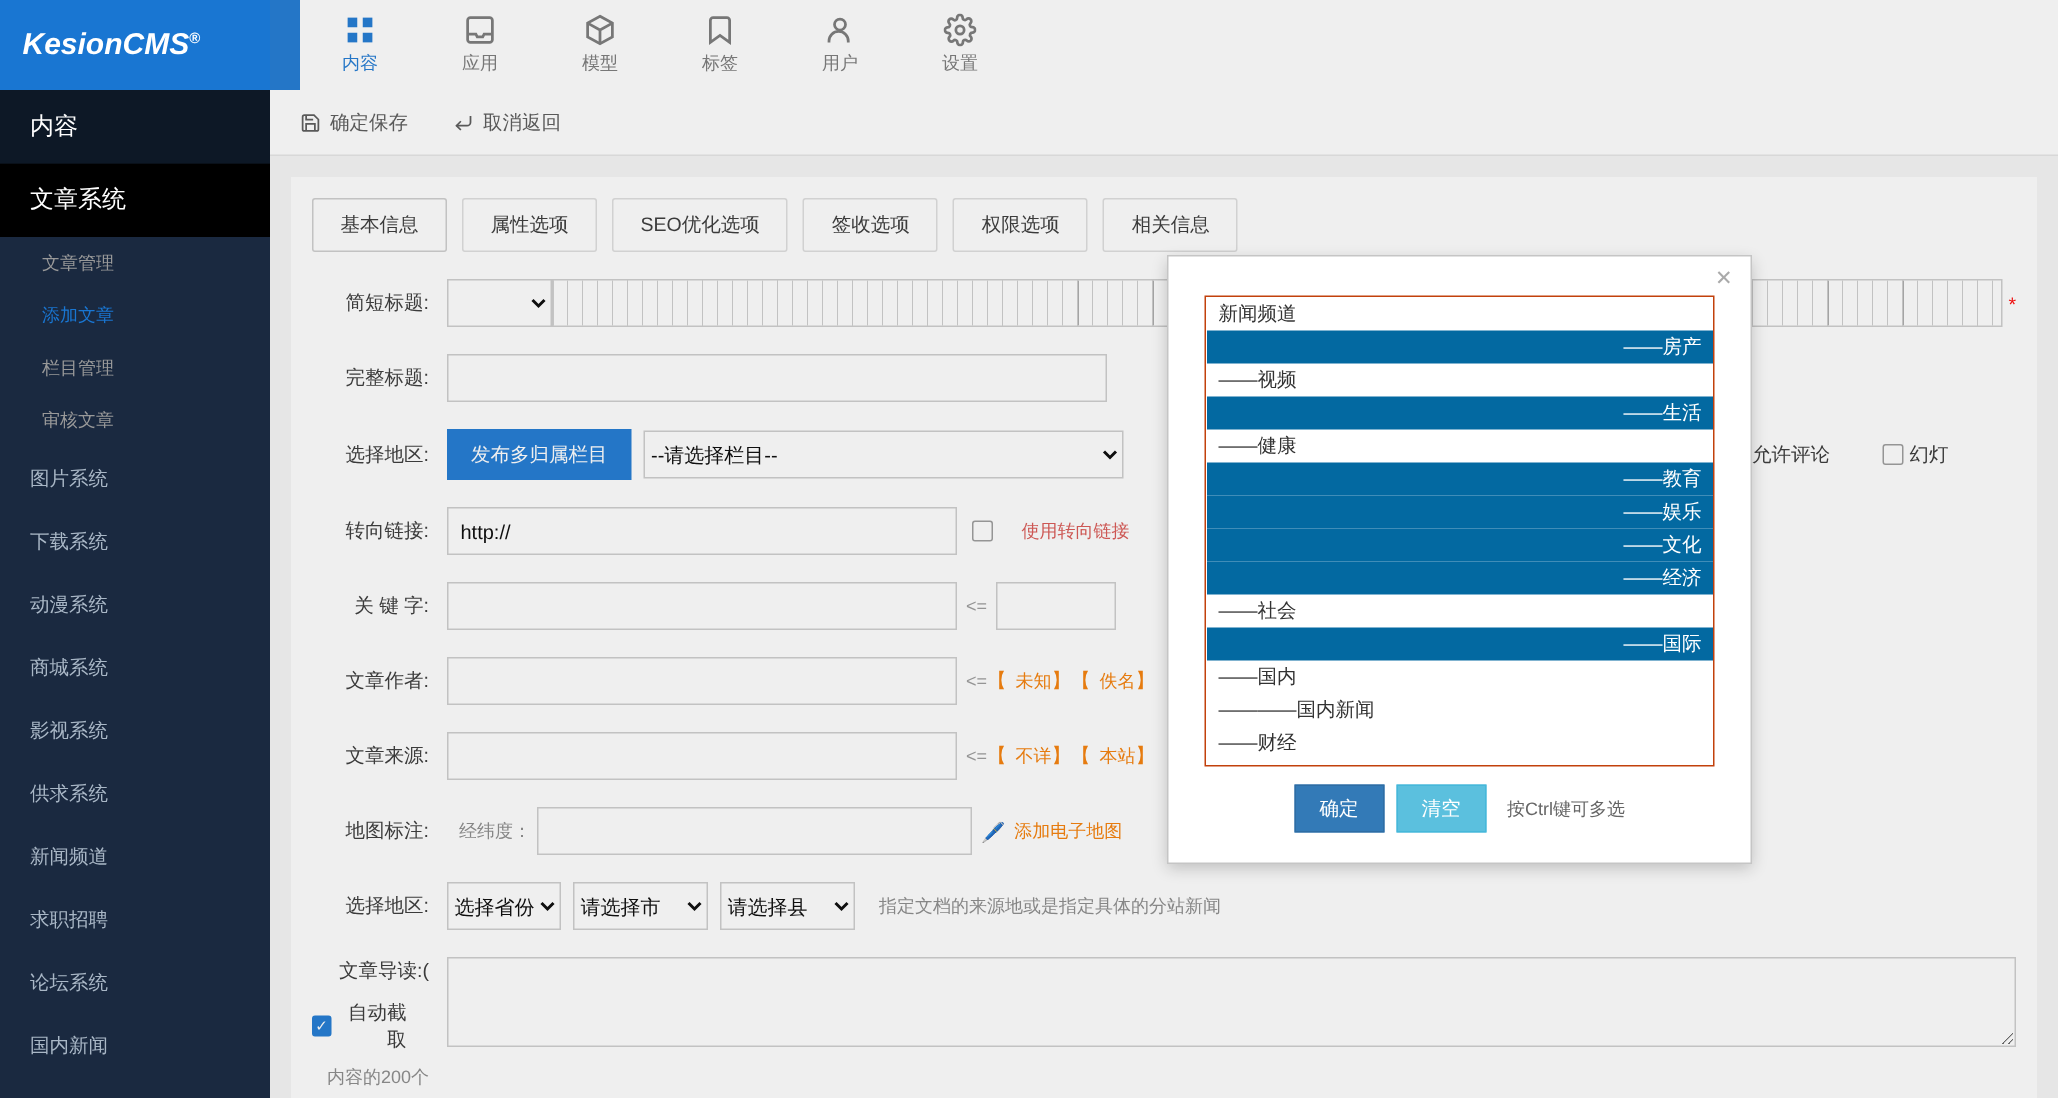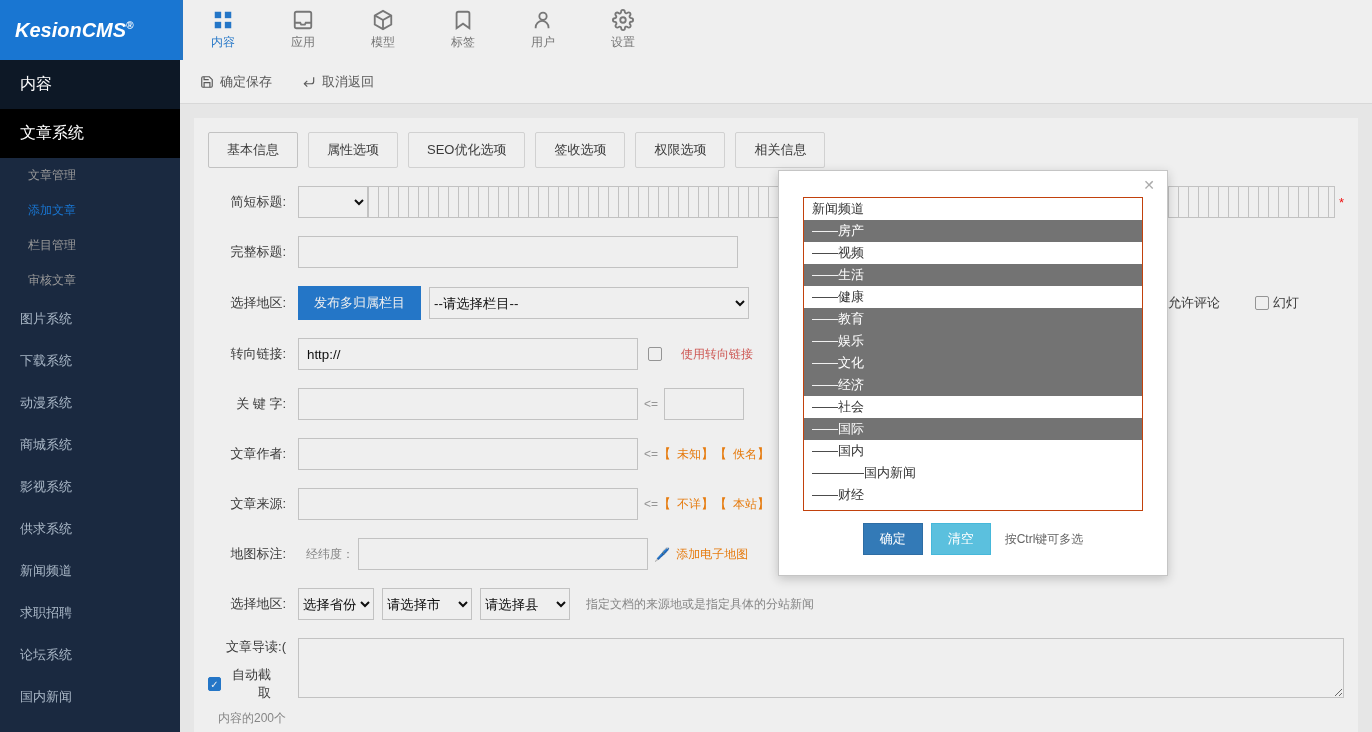--- a/index.html
+++ b/index.html
@@ -1,20 +1,20 @@
 <!DOCTYPE html>
 <html><head>
 <meta charset="utf-8">
 <style>
 * { margin: 0; padding: 0; box-sizing: border-box; font-family: "Microsoft YaHei", Arial, sans-serif; }
 body { font-size: 13px; color: #333; background: #fff; overflow: hidden; width: 1372px; height: 732px; position: relative; }
 
 
 .header { height: 60px; background: #1976d2; display: flex; }
-.logo-area { width: 183px; display: flex; align-items: center; padding-left: 15px; color: #fff; }
+.logo-area { width: 200px; display: flex; align-items: center; padding-left: 15px; color: #fff; }
 .logo-text { font-size: 20px; font-weight: bold; font-style: italic; }
 .logo-sup { font-size: 10px; vertical-align: super; font-style: normal; }
 
 
 .topnav { flex: 1; background: #fff; display: flex; align-items: stretch; }
 .topnav-item { width: 80px; display: flex; flex-direction: column; align-items: center; justify-content: center; color: #777; cursor: pointer; font-size: 12px; }
 .topnav-item.active { color: #1976d2; }
 .topnav-icon { width: 22px; height: 22px; margin-bottom: 3px; display: flex; align-items: center; justify-content: center; }
 
 
@@ -64,21 +64,21 @@
 .region-row select { margin-right: 8px; }
 .textarea { border: 1px solid #ccc; flex: 1; height: 60px; }
 
 
 .modal { position: absolute; left: 778px; top: 170px; width: 390px; background: #fff; border: 1px solid #c5c5c5; box-shadow: 0 3px 10px rgba(0,0,0,0.2); z-index: 100; }
 .modal-close { position: absolute; right: 12px; top: 6px; color: #aaa; cursor: pointer; font-size: 14px; }
 .modal-body { padding: 26px 24px 12px; }
 .cat-list { border: 1px solid #c2410c; height: 314px; overflow-y: scroll; font-size: 13px; }
 .cat-item { padding: 2px 8px; cursor: pointer; white-space: nowrap; }
 .cat-item.lvl0 { font-weight: normal; }
-.cat-item.selected { background: #737373; color: #fff; }
+.cat-item.selected { background: #0369a1; color: #fff; text-align: right; }
 .modal-footer { display: flex; align-items: center; justify-content: center; gap: 8px; padding-bottom: 20px; }
 .modal-btn { padding: 6px 16px; cursor: pointer; font-size: 13px; }
 .modal-btn.ok { background: #337ab7; border: 1px solid #2e6da4; color: #fff; }
 .modal-btn.clear { background: #5bc0de; border: 1px solid #46b8da; color: #fff; }
 .modal-hint { font-size: 12px; color: #666; margin-left: 6px; }
 
 
 .dimmer { position: absolute; left: 180px; right: 0; top: 104px; bottom: 0; background: rgba(120,120,120,0.12); pointer-events: none; z-index: 50; }
 .dim-top { position: absolute; left:180px; right:0; top:60px; height:44px; background: rgba(120,120,120,0.12); pointer-events:none; z-index:50;}
 .dim-hdr { position: absolute; left:180px; right:0; top:0; height:60px; background: rgba(120,120,120,0.12); z-index:50; pointer-events:none;}

